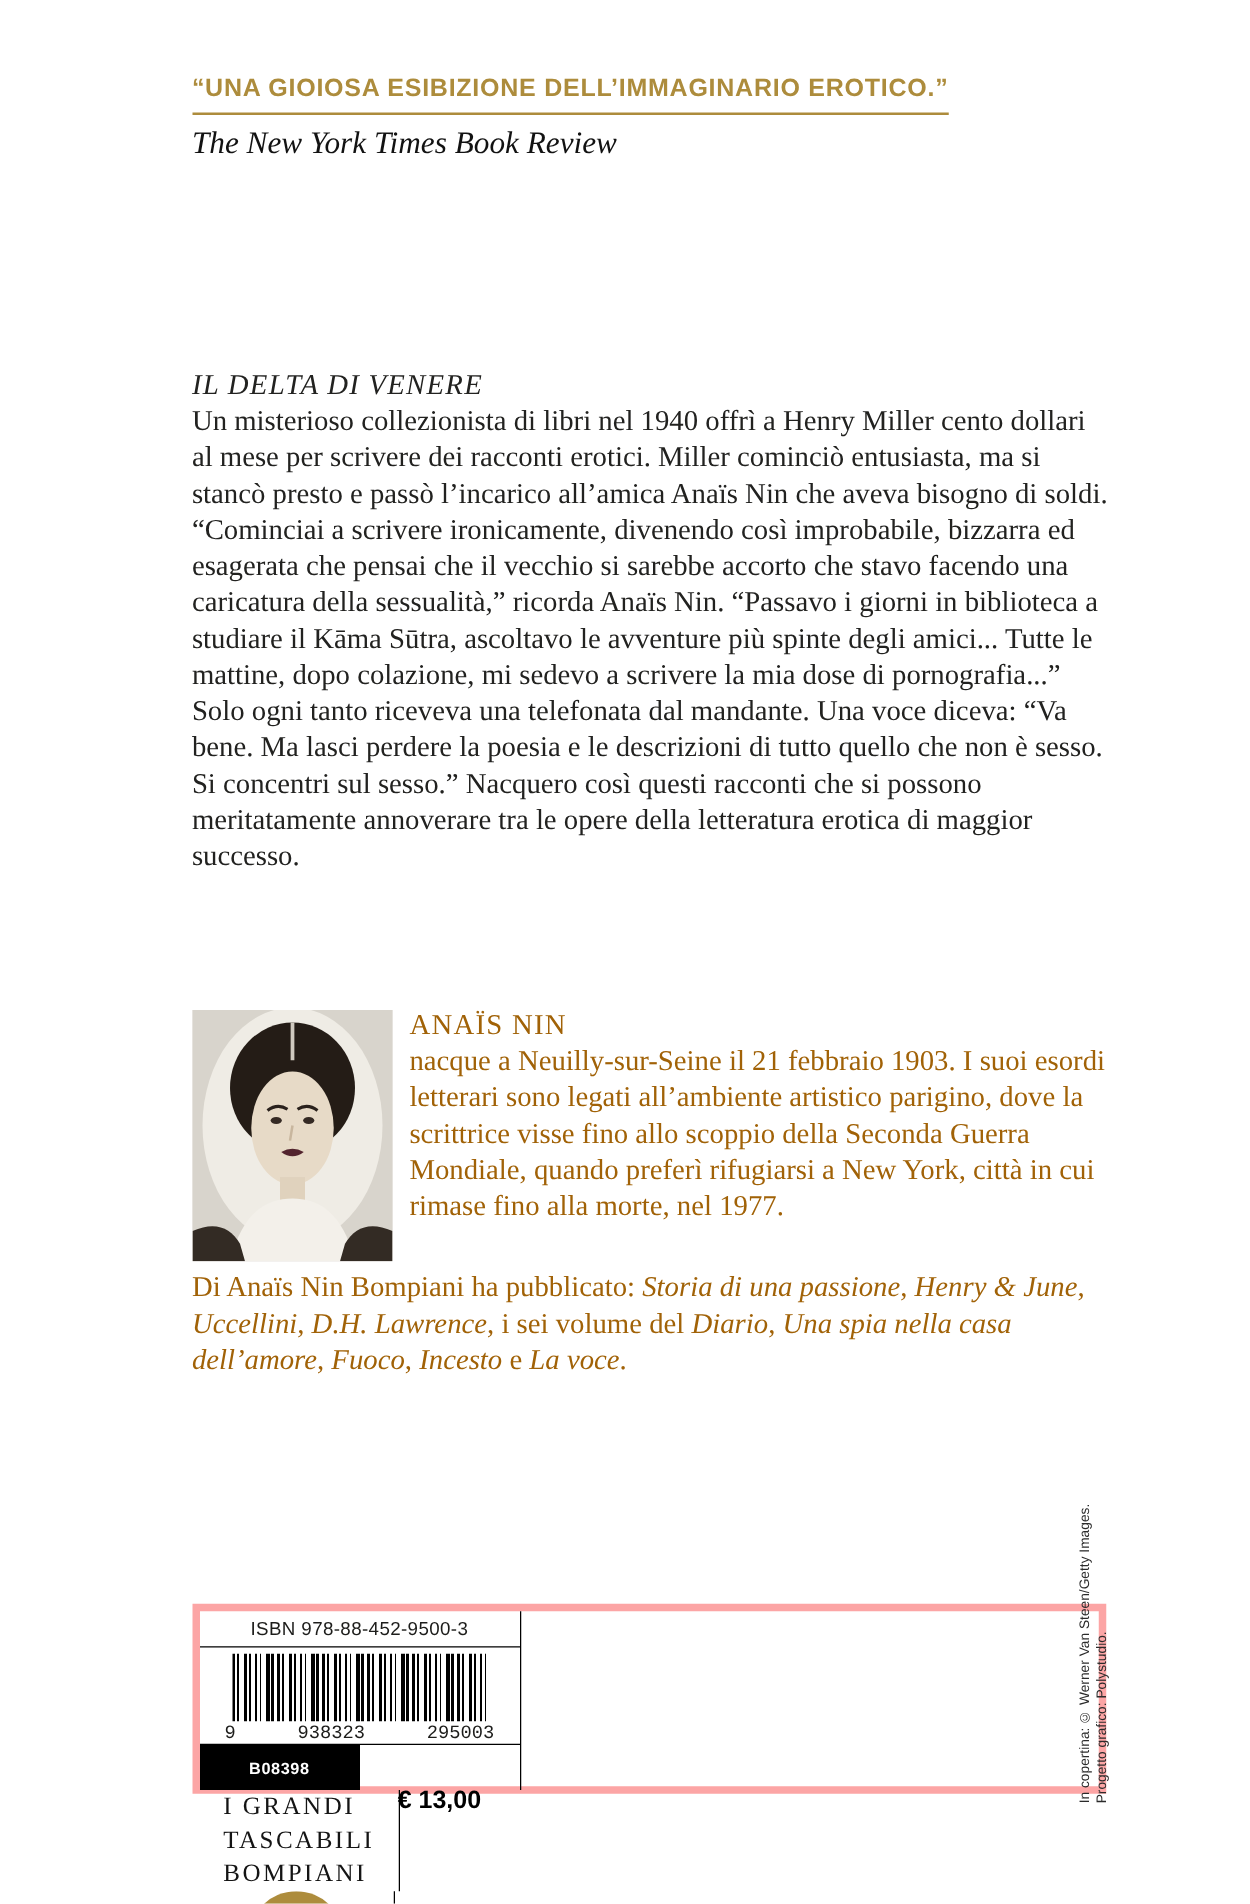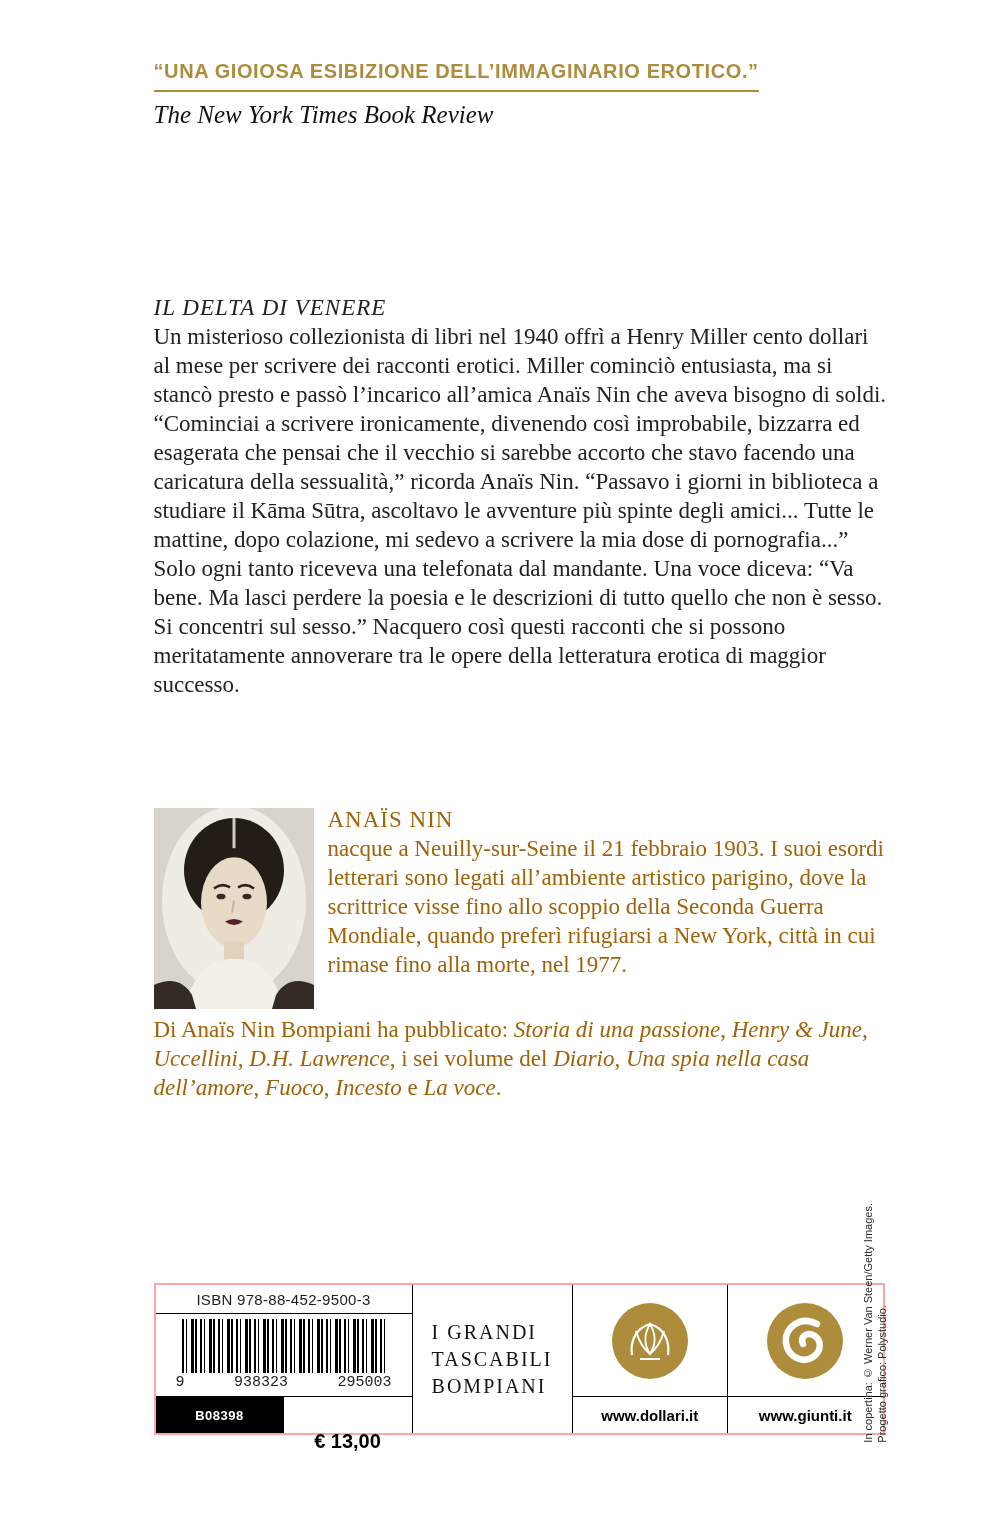--- a/index.html
+++ b/index.html
@@ -56,22 +56,23 @@
   }
   .photo svg{ display:block; width:100%; height:100%; }
   .author-name{ letter-spacing:1px; }
   .bibliography{ clear:left; padding-top:0; }
   .it{ font-style:italic; }
 
   
   .purchase{
     position:absolute; left:88px; top:1283px;
     width:731px; height:152px;
-    border:2px solid #fca5a5;
+    border:6px solid #fca5a5;
     display:flex;
+    flex-direction:column;
   }
   .col{ border-right:1px solid #000; }
   .col:last-child{ border-right:none; }
   .col-barcode{
     width:257px; display:flex; flex-direction:column;
     font-family:"Liberation Sans","DejaVu Sans",sans-serif;
   }
   .isbn{
     font-size:15px; text-align:center; padding:6px 0 5px;
     border-bottom:1px solid #000; letter-spacing:.3px;

